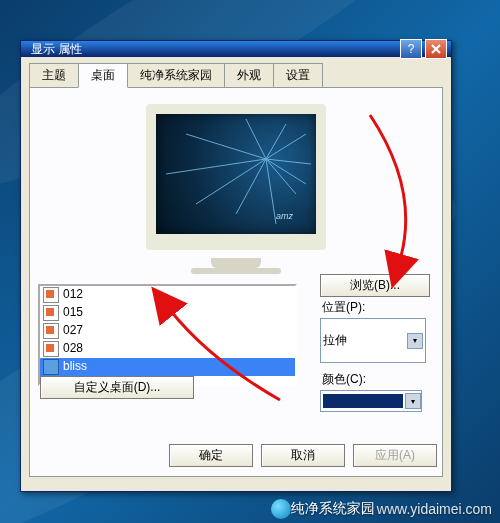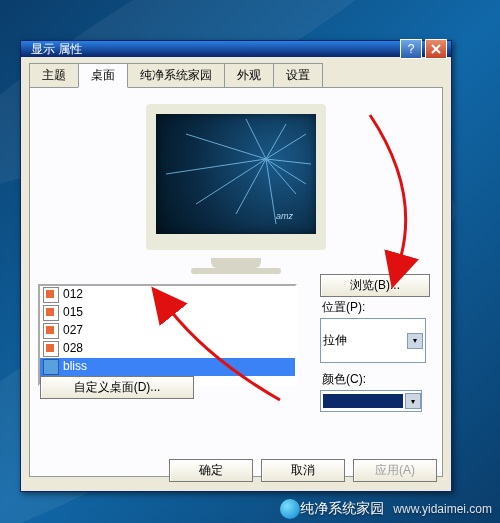--- a/index.html
+++ b/index.html
@@ -34,29 +34,29 @@
   .bglist .item.sel{background:#3b82f6;color:#fff}
   .rtcol{position:absolute;right:12px;top:186px;width:110px}
   .xpbtn{border:1px solid #7a7a7a;background:linear-gradient(#fff,#ece9d8);padding:2px 6px;cursor:pointer;display:inline-block;text-align:center;box-shadow:1px 1px 0 #fff inset}
   .xpbtn.w{width:96px}
   .xpsel{width:100px;border:1px solid #7f9db9;background:#fff;padding:13px 2px;display:flex;align-items:center;justify-content:space-between;cursor:pointer}
   .xpsel .arr{width:14px;height:14px;background:#cdd7e3;border:1px solid #7f9db9;display:flex;align-items:center;justify-content:center;font-size:8px}
   .colorpick{width:100px;height:20px;border:1px solid #7f9db9;background:#fff;display:flex;align-items:center;cursor:pointer}
   .colorpick .sw{flex:1;height:14px;margin:0 2px;background:#0a2a6a}
   .colorpick .arr{width:14px;height:14px;background:#cdd7e3;border:1px solid #7f9db9;display:flex;align-items:center;justify-content:center;font-size:8px}
   .custombtn{position:absolute;left:10px;top:288px}
-  .btnrow{position:absolute;left:0;right:0;bottom:9px;display:flex;justify-content:flex-end;padding-right:14px;gap:8px}
+  .btnrow{position:absolute;left:0;right:0;bottom:24px;display:flex;justify-content:flex-end;padding-right:14px;gap:8px}
   .btnrow .xpbtn{width:70px;text-align:center}
   .btnrow .disabled{color:#a0a0a0}
   
   .arrow{position:absolute;pointer-events:none}
   
   .wm{position:absolute;right:8px;bottom:4px;color:#fff;font-size:14px;display:flex;align-items:center;text-shadow:0 1px 2px rgba(0,0,0,.6)}
   .wm .logo{width:20px;height:20px;border-radius:50%;background:radial-gradient(circle at 35% 35%,#7adfff,#0a84c8)}
-  .wm .url{font-size:12px;opacity:.85;margin-left:9px}
+  .wm .url{font-size:14px;opacity:.85;margin-left:2px}
 </style>
 </head>
 <body>
 
 <div class="streak s1"></div>
 <div class="streak s2"></div>
 
 <div class="win">
   <div class="titlebar">
     <span class="t">显示 属性</span>

